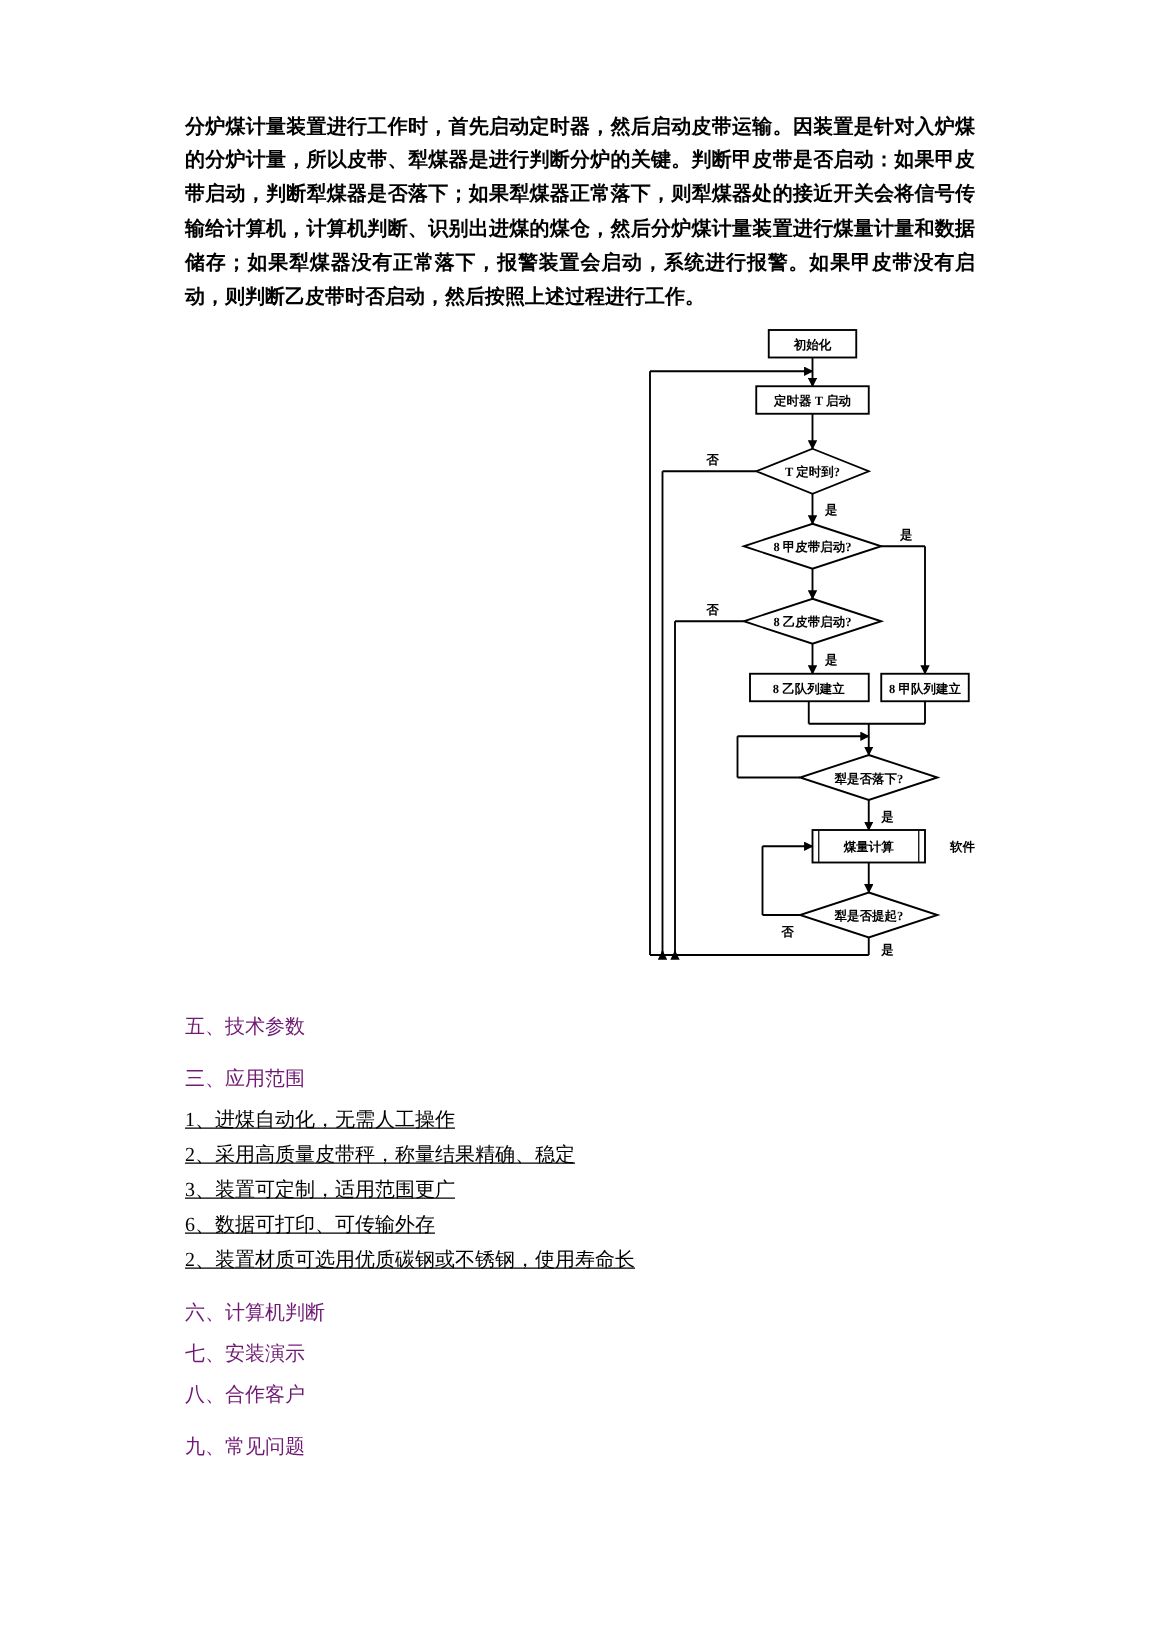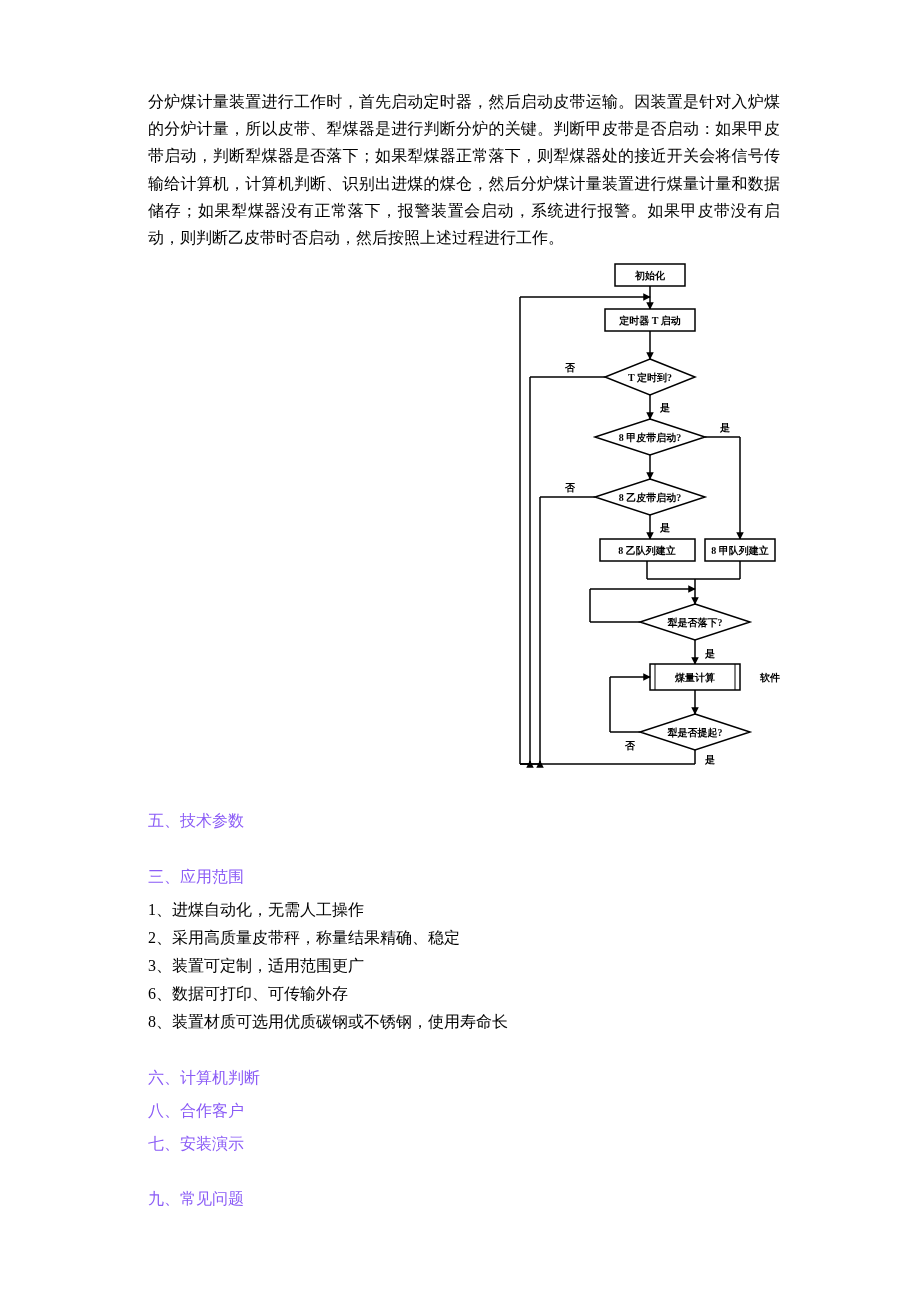--- a/index.html
+++ b/index.html
@@ -13,36 +13,38 @@
   }
   .page {
     width: 920px;
     min-height: 1301px;
     box-sizing: border-box;
     padding: 88px 140px 40px 148px;
   }
   .para {
     text-align: justify;
     margin-bottom: 3px;
+    font-weight: bold;
   }
   .flowchart {
     margin: 8px 0 20px 0;
     text-align: right;
   }
   .section-heading {
     margin: 6px 0;
   }
   .red {
-    color: #8b5cf6;
+    color: #701a75;
   }
   .list-item {
     margin: 1px 0;
+    text-decoration: underline;
   }
   .heading-group {
-    margin-top: 28px;
+    margin-top: 14px;
   }
   
   .fc-text {
     font-family: "SimSun", "宋体", serif;
     font-size: 10px;
     fill: #000;
     font-weight: bold;
   }
 </style>
 </head>
@@ -148,26 +150,26 @@
   </div>
 
   <div class="section-heading red">五、技术参数</div>
 
   <div class="heading-group">
     <div class="section-heading red">三、应用范围</div>
     <div class="list-item">1、进煤自动化，无需人工操作</div>
     <div class="list-item">2、采用高质量皮带秤，称量结果精确、稳定</div>
     <div class="list-item">3、装置可定制，适用范围更广</div>
     <div class="list-item">6、数据可打印、可传输外存</div>
-    <div class="list-item">8、装置材质可选用优质碳钢或不锈钢，使用寿命长</div>
+    <div class="list-item">2、装置材质可选用优质碳钢或不锈钢，使用寿命长</div>
   </div>
 
   <div class="heading-group">
     <div class="section-heading red">六、计算机判断</div>
+    <div class="section-heading red">七、安装演示</div>
     <div class="section-heading red">八、合作客户</div>
-    <div class="section-heading red">七、安装演示</div>
   </div>
 
   <div class="heading-group">
     <div class="section-heading red">九、常见问题</div>
   </div>
 
 </div>
 
 </body></html>

